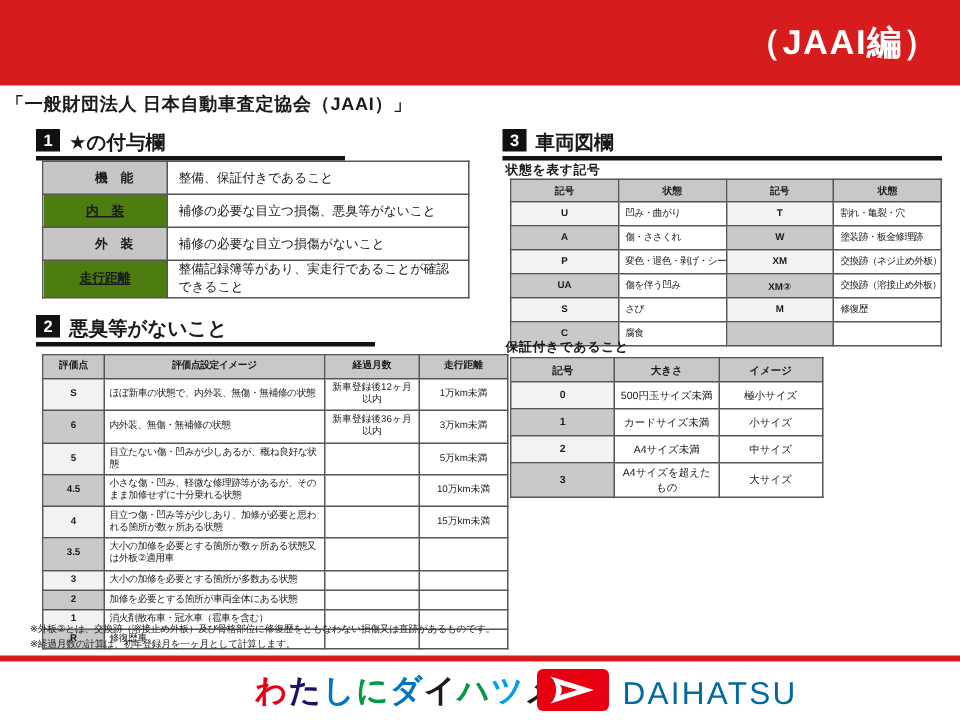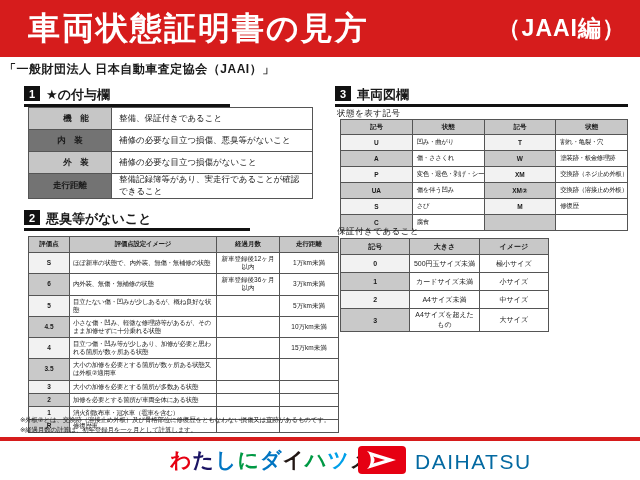--- a/index.html
+++ b/index.html
@@ -19,21 +19,21 @@
   #sec3-h{top:86px;left:335px;width:293px;}
 
   table{border-collapse:collapse;position:absolute;table-layout:fixed;}
   td,th{border:1px solid #555;overflow:hidden;vertical-align:middle;}
 
   
   #table1{top:107px;left:28px;width:285px;font-size:8.5px;}
   #table1 td{height:21px;padding:0 7px;}
   #table1 td.lab{width:70px;text-align:center;font-weight:bold;padding:0;}
   #table1 tr.g td.lab{background:#c6c6c6;padding-left:12px;}
-  #table1 tr.w td.lab{background:#737373;}
+  #table1 tr.w td.lab{background:#4d7c0f;text-decoration:underline;}
 
   
   #table2{top:236px;left:28px;width:290px;font-size:6.5px;line-height:1.25;}
   #table2 th{background:#c8c8c8;font-weight:bold;height:13px;padding:1px 2px;text-align:center;}
   #table2 td{padding:2px 3px;}
   #table2 .c-score{width:36px;text-align:center;font-weight:bold;}
   #table2 .c-desc{width:142px;letter-spacing:-.3px;}
   #table2 .c-month{width:58px;text-align:center;}
   #table2 .c-mile{width:54px;text-align:center;}
   #table2 tr.g .c-score{background:#c9c9c9;}
@@ -51,37 +51,36 @@
   
   #table4{top:238px;left:340px;width:209px;font-size:7px;}
   #table4 th{background:#c8c8c8;font-weight:bold;height:13px;text-align:center;padding:1px 2px;}
   #table4 td{height:15px;text-align:center;padding:1px 3px;}
   #table4 td.sym{width:38px;font-weight:bold;}
   #table4 td.siz{width:93px;}
   #table4 td.img{width:72px;}
   #table4 tr.g td.sym{background:#c9c9c9;}
   #table4 tr.w td.sym{background:#f2f2f2;}
 
-  .lbl-small{position:absolute;font-size:8.5px;font-weight:normal;letter-spacing:.5px;text-align:center;}
+  .lbl-small{position:absolute;font-size:8.5px;font-weight:bold;letter-spacing:.5px;text-align:center;}
   #lbl-cond{top:108px;left:337px;}
   #lbl-size{top:226px;left:337px;}
 
   .notes{position:absolute;top:415px;left:20px;font-size:6.5px;line-height:1.6;letter-spacing:-.2px;color:#222;}
 
   .redline{position:absolute;top:437px;left:0;width:640px;height:4px;background:#d61c1c;}
 
   .footer-slogan{position:absolute;top:446px;left:170px;font-size:21px;font-weight:bold;letter-spacing:1px;white-space:nowrap;}
   .brand{position:absolute;top:446px;left:358px;display:flex;align-items:center;gap:9px;}
   .brand-text{color:#0369a1;font-size:21px;font-weight:normal;letter-spacing:1.5px;}
 </style>
 </head>
 <body>
 
 <div class="banner">
-  <span class="t1">車両状態証明書の見方</span>
   <span class="t2">（JAAI編）</span>
 </div>
 
 <div class="subtitle">「一般財団法人 日本自動車査定協会（JAAI）」</div>
 
 <div class="sec-header" id="sec1-h">
   <span class="num">1</span>
   <span class="sec-title">★の付与欄</span>
 </div>
 

